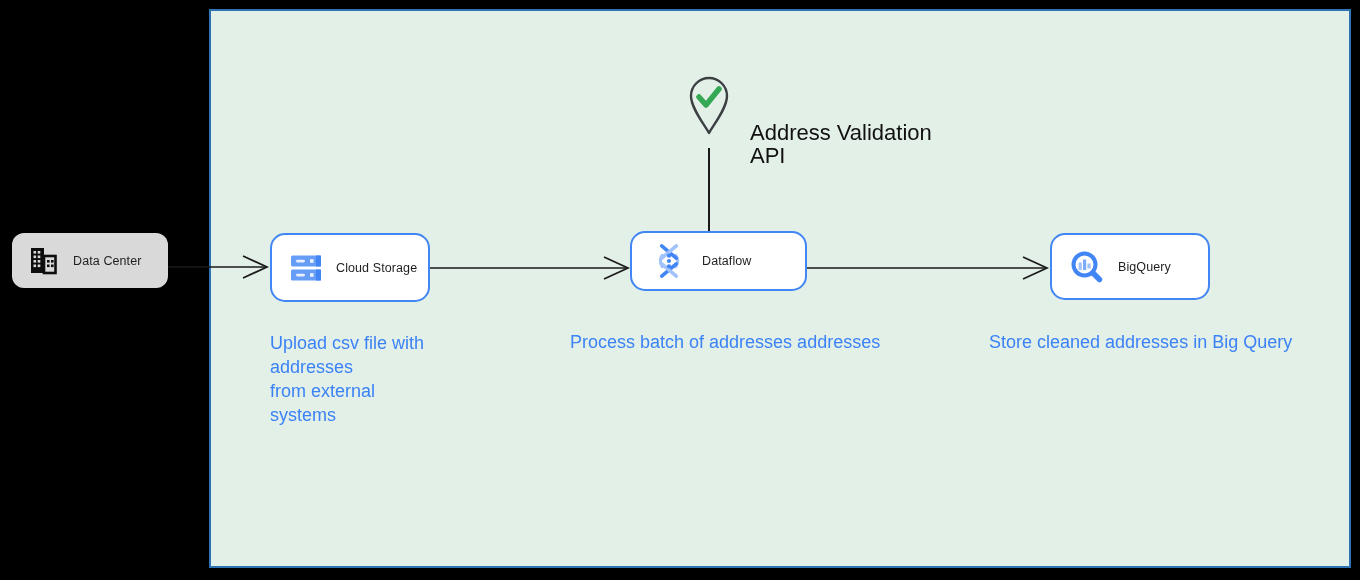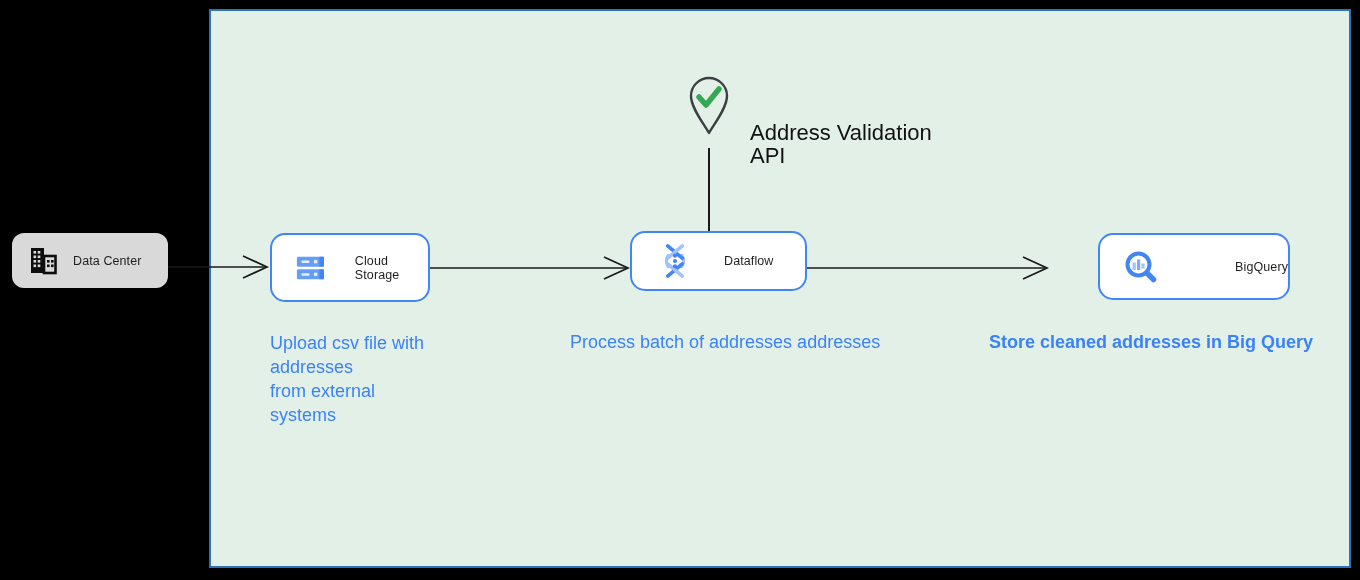--- a/index.html
+++ b/index.html
@@ -9,40 +9,40 @@
   .frame {
     position: absolute; left: 209px; top: 9px; width: 1142px; height: 559px;
     background: #e3f0e8; border: 2px solid #2e74b5;
   }
 
   .connectors { position: absolute; left: 0; top: 0; width: 1360px; height: 580px; pointer-events: none; }
 
   .node {
     position: absolute; display: flex; align-items: center;
     background: #ffffff; border: 2px solid #4285f4; border-radius: 15px;
-    padding-left: 24px; gap: 30px;
+    padding-left: 18px; gap: 14px;
   }
   .node .label { font-size: 12.5px; color: #1f1f1f; letter-spacing: 0.1px; }
 
   .node-datacenter {
     left: 12px; top: 233px; width: 156px; height: 55px;
     background: #d9d9d9; border: none; border-radius: 12px; gap: 14px; padding-left: 16px;
   }
 
   .node-cloudstorage { left: 270px; top: 233px; width: 160px; height: 69px; }
   .node-dataflow     { left: 630px; top: 231px; width: 177px; height: 60px; }
-  .node-bigquery     { left: 1098px; top: 233px; width: 192px; height: 67px; justify-content: space-between; }
+  .node-bigquery     { left: 1050px; top: 233px; width: 160px; height: 67px; }
 
   .desc {
     position: absolute; font-size: 18px; line-height: 24px; color: #3b82f6;
     white-space: pre-line;
   }
   .desc-upload  { left: 270px; top: 331px; }
   .desc-process { left: 570px; top: 330px; }
-  .desc-store   { left: 989px; top: 330px; font-weight: bold; }
+  .desc-store   { left: 989px; top: 330px; }
 
   .pin { position: absolute; left: 685px; top: 76px; }
   .av-label {
     position: absolute; left: 750px; top: 89px; font-size: 22px; line-height: 23px;
     color: #111111; white-space: pre-line; margin-top: 32px;
   }
 </style>
 </head>
 <body>
 

